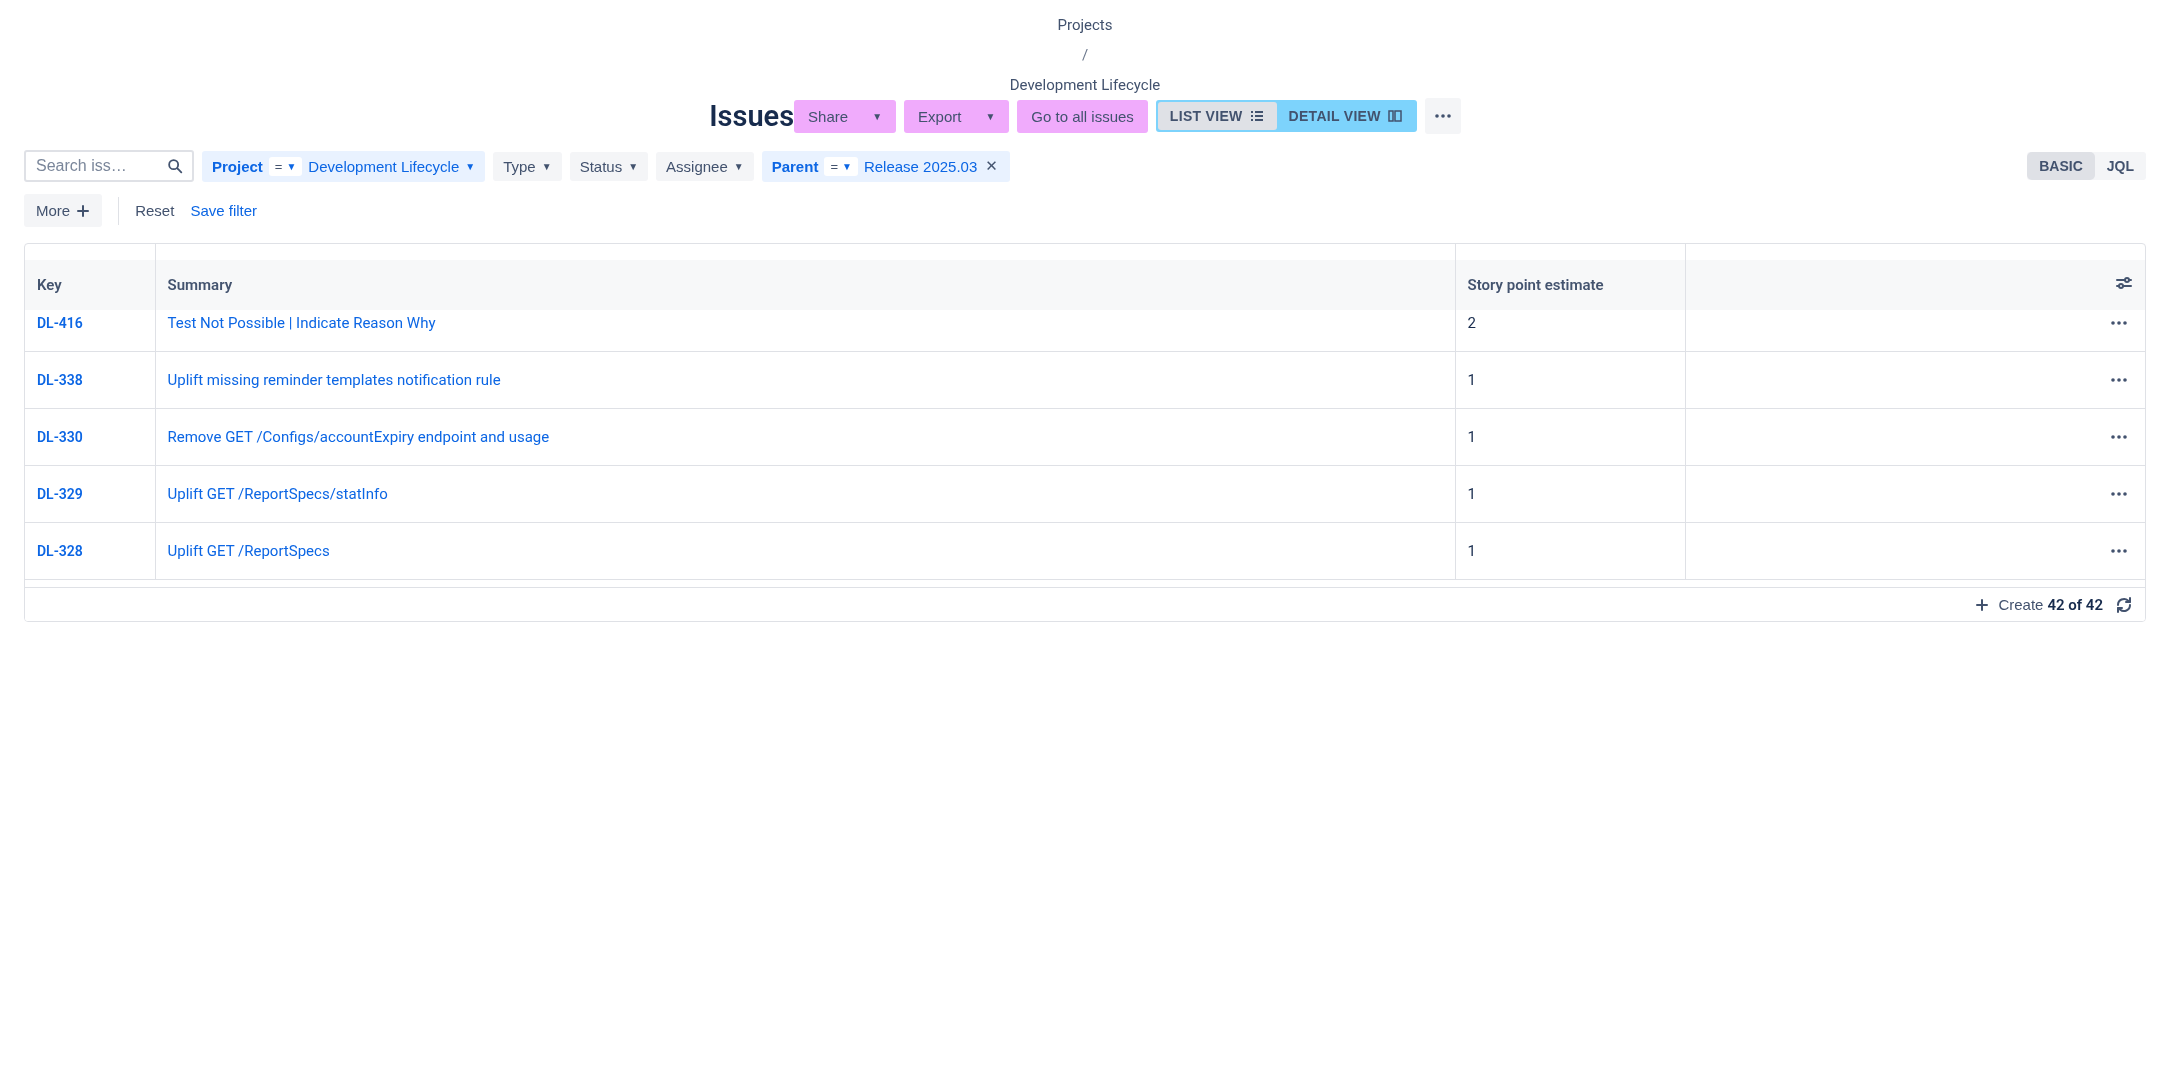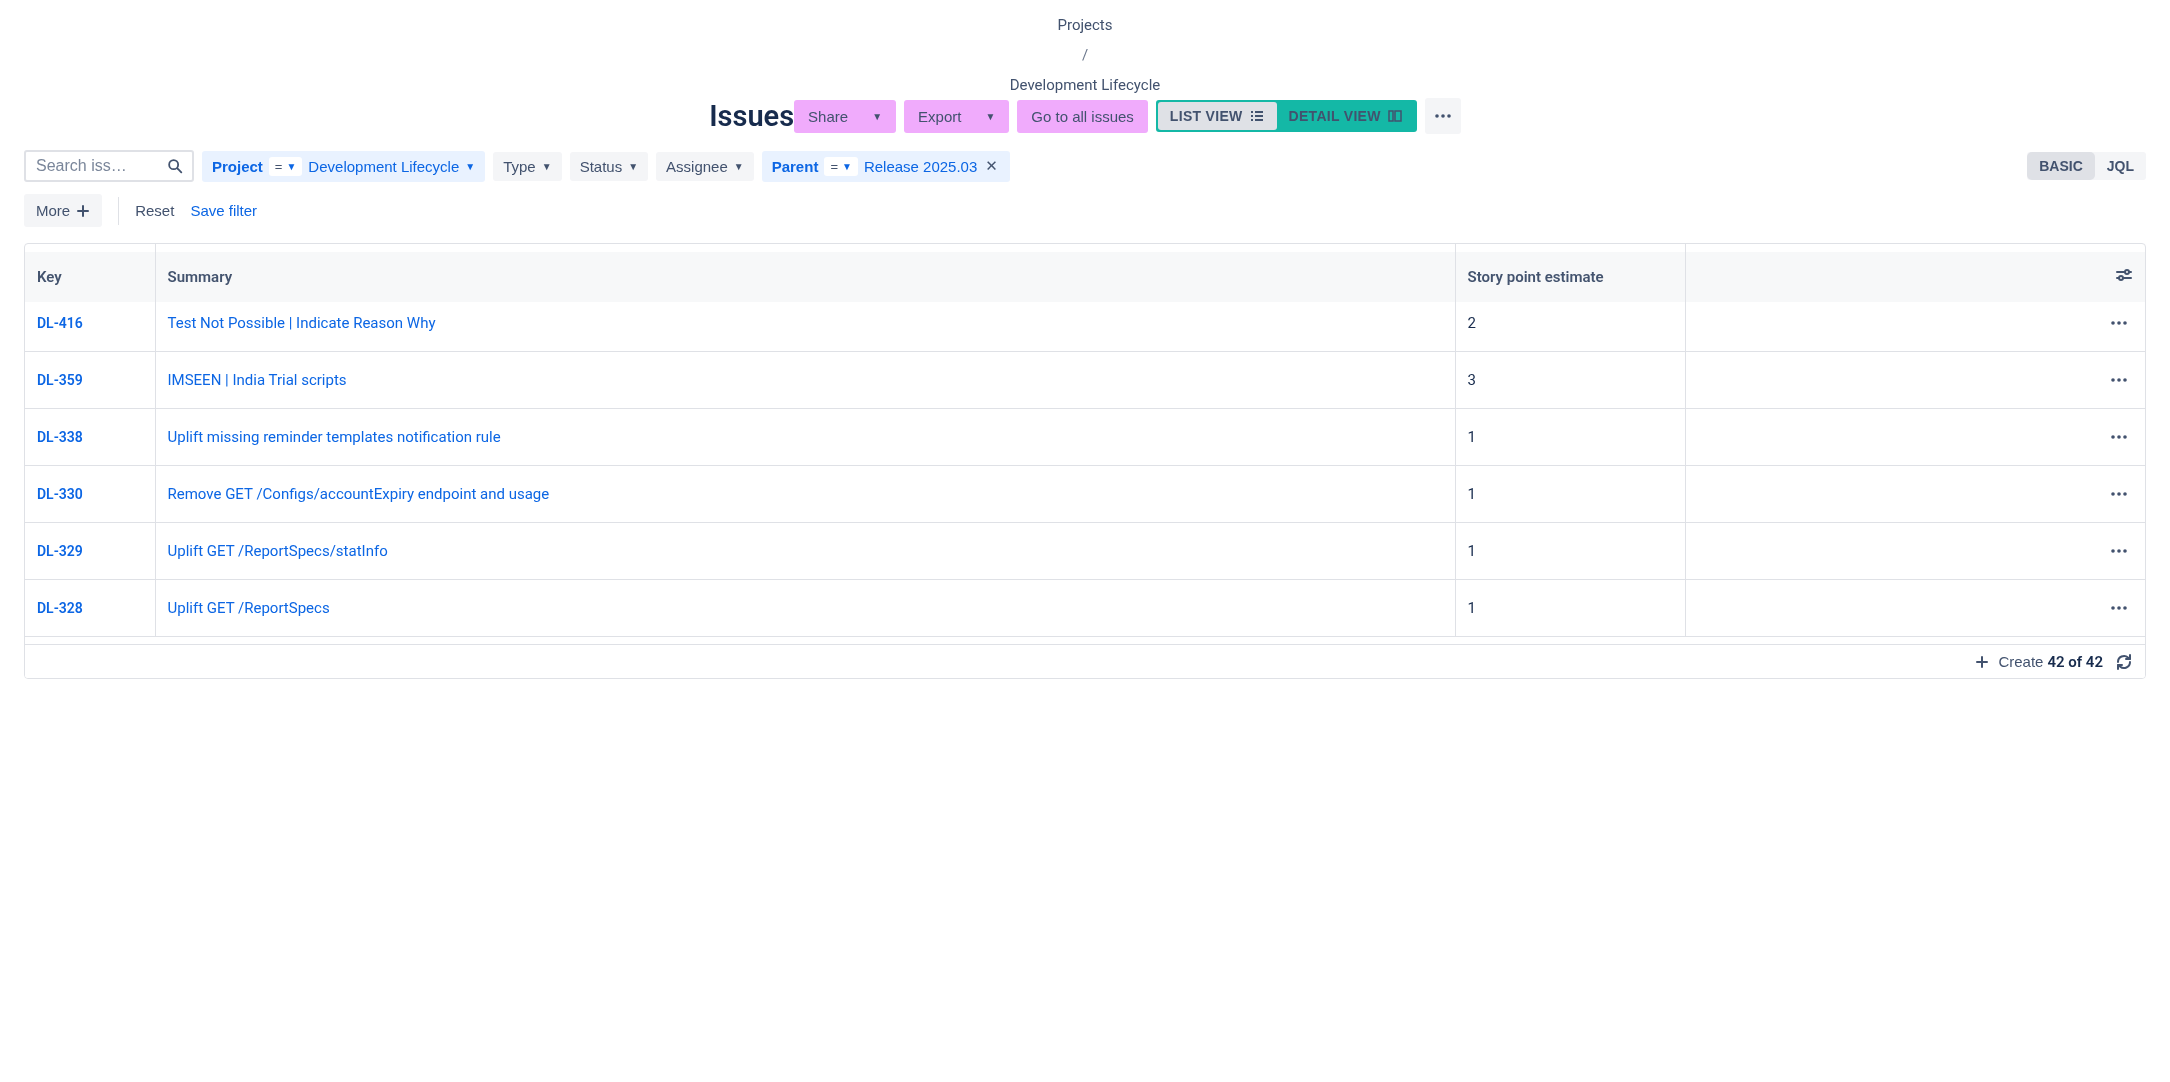--- a/index.html
+++ b/index.html
@@ -12,21 +12,21 @@
   }
   .page { padding: 16px 24px 0 24px; }
   .breadcrumb { display: flex; align-items: center; gap: 12px; font-size: 15px; color: #42526E; margin-bottom: 4px; flex-direction: column; }
   .breadcrumb a { color: #42526E; text-decoration: none; cursor: pointer; }
   .breadcrumb .sep { color: #6B778C; }
   .header-row { display: flex; align-items: center; justify-content: center; margin-bottom: 16px; }
   .page-title { font-size: 29px; font-weight: 600; color: #172B4D; margin: 0; }
   .header-actions { display: flex; align-items: center; gap: 8px; }
   .btn { display: inline-flex; align-items: center; gap: 24px; background: #f0abfc; border: none; border-radius: 3px; padding: 8px 14px; font-size: 15px; color: #42526E; cursor: pointer; font-weight: 500; }
   .btn .chev { font-size: 10px; }
-  .view-toggle { display: flex; background: #14b8a6; border-radius: 3px; padding: 2px; }
+  .view-toggle { display: flex; background: #7dd3fc; border-radius: 3px; padding: 2px; }
   .view-btn { display: inline-flex; align-items: center; gap: 6px; border: none; padding: 6px 12px; font-size: 14px; font-weight: 600; color: #42526E; background: transparent; cursor: pointer; border-radius: 3px; letter-spacing: 0.3px; }
   .view-btn.active { background: #DFE1E6; }
   .icon-btn { display: inline-flex; align-items: center; justify-content: center; width: 36px; height: 36px; background: #F4F5F7; border: none; border-radius: 3px; cursor: pointer; color: #42526E; }
   .filter-row { display: flex; align-items: center; gap: 8px; flex-wrap: wrap; margin-bottom: 12px; }
   .search-box { display: flex; align-items: center; border: 2px solid #DFE1E6; border-radius: 3px; padding: 4px 8px; width: 170px; }
   .search-box input { border: none; outline: none; font-size: 16px; width: 100%; color: #172B4D; }
   .search-box input::placeholder { color: #7A869A; }
   .search-icon { color: #42526E; flex-shrink: 0; }
   .filter-chip { display: inline-flex; align-items: center; gap: 6px; background: #E9F2FF; border: none; border-radius: 3px; padding: 6px 10px; font-size: 15px; cursor: pointer; }
   .filter-chip .label { color: #0C66E4; font-weight: 600; }
@@ -41,21 +41,21 @@
   .mode-btn.active { background: #DFE1E6; }
   .filter-row2 { display: flex; align-items: center; gap: 16px; margin-bottom: 16px; }
   .more-btn { display: inline-flex; align-items: center; gap: 6px; background: #F4F5F7; border: none; border-radius: 3px; padding: 8px 12px; font-size: 15px; color: #42526E; cursor: pointer; font-weight: 500; }
   .link-btn { background: none; border: none; font-size: 15px; cursor: pointer; padding: 4px 0; }
   .link-btn.muted { color: #42526E; }
   .link-btn.primary { color: #0C66E4; font-weight: 500; }
   .vsep { width: 1px; height: 28px; background: #DFE1E6; }
   .table-wrap { border: 1px solid #DFE1E6; border-radius: 4px; overflow: hidden; }
   .table-scroll { max-height: 410px; overflow-y: auto; }
   table { width: 100%; border-collapse: collapse; }
-  thead th { background: #F7F8F9; text-align: left; padding: 14px 12px; font-size: 15px; font-weight: 600; color: #44546F; border-bottom: 1px solid #DFE1E6; position: sticky; top: 8px; }
+  thead th { background: #F7F8F9; text-align: left; padding: 14px 12px; font-size: 15px; font-weight: 600; color: #44546F; border-bottom: 1px solid #DFE1E6; position: sticky; top: 16px; }
   thead th:not(:first-child) { border-left: 1px solid #DFE1E6; }
   tbody td { padding: 14px 12px; font-size: 15px; border-bottom: 1px solid #DFE1E6; vertical-align: middle; }
   tbody td:not(:first-child) { border-left: 1px solid #DFE1E6; }
   .col-key { width: 130px; }
   .col-sp { width: 230px; }
   .col-act { width: 460px; }
   .key-link { color: #0C66E4; font-weight: 600; text-decoration: none; cursor: pointer; font-size: 14px; }
   .summary-link { color: #0C66E4; text-decoration: none; cursor: pointer; }
   .row-actions { text-align: right; }
   .meatball { display: inline-flex; cursor: pointer; padding: 4px; color: #42526E; }
@@ -206,32 +206,20 @@
               <td>2</td>
               <td class="row-actions"><span class="meatball">
                   <svg width="20" height="20" viewBox="0 0 20 20">
                     <circle cx="4" cy="10" r="1.8" fill="currentColor"></circle>
                     <circle cx="10" cy="10" r="1.8" fill="currentColor"></circle>
                     <circle cx="16" cy="10" r="1.8" fill="currentColor"></circle>
                   </svg>
                 </span></td>
             </tr>
             <tr>
-              <td><a class="key-link">DL-359</a></td>
-              <td><a class="summary-link">IMSEEN | India Trial scripts</a></td>
-              <td>3</td>
-              <td class="row-actions"><span class="meatball">
-                  <svg width="20" height="20" viewBox="0 0 20 20">
-                    <circle cx="4" cy="10" r="1.8" fill="currentColor"></circle>
-                    <circle cx="10" cy="10" r="1.8" fill="currentColor"></circle>
-                    <circle cx="16" cy="10" r="1.8" fill="currentColor"></circle>
-                  </svg>
-                </span></td>
-            </tr>
-            <tr>
               <td><a class="key-link">DL-338</a></td>
               <td><a class="summary-link">Uplift missing reminder templates notification rule</a></td>
               <td>1</td>
               <td class="row-actions"><span class="meatball">
                   <svg width="20" height="20" viewBox="0 0 20 20">
                     <circle cx="4" cy="10" r="1.8" fill="currentColor"></circle>
                     <circle cx="10" cy="10" r="1.8" fill="currentColor"></circle>
                     <circle cx="16" cy="10" r="1.8" fill="currentColor"></circle>
                   </svg>
                 </span></td>

